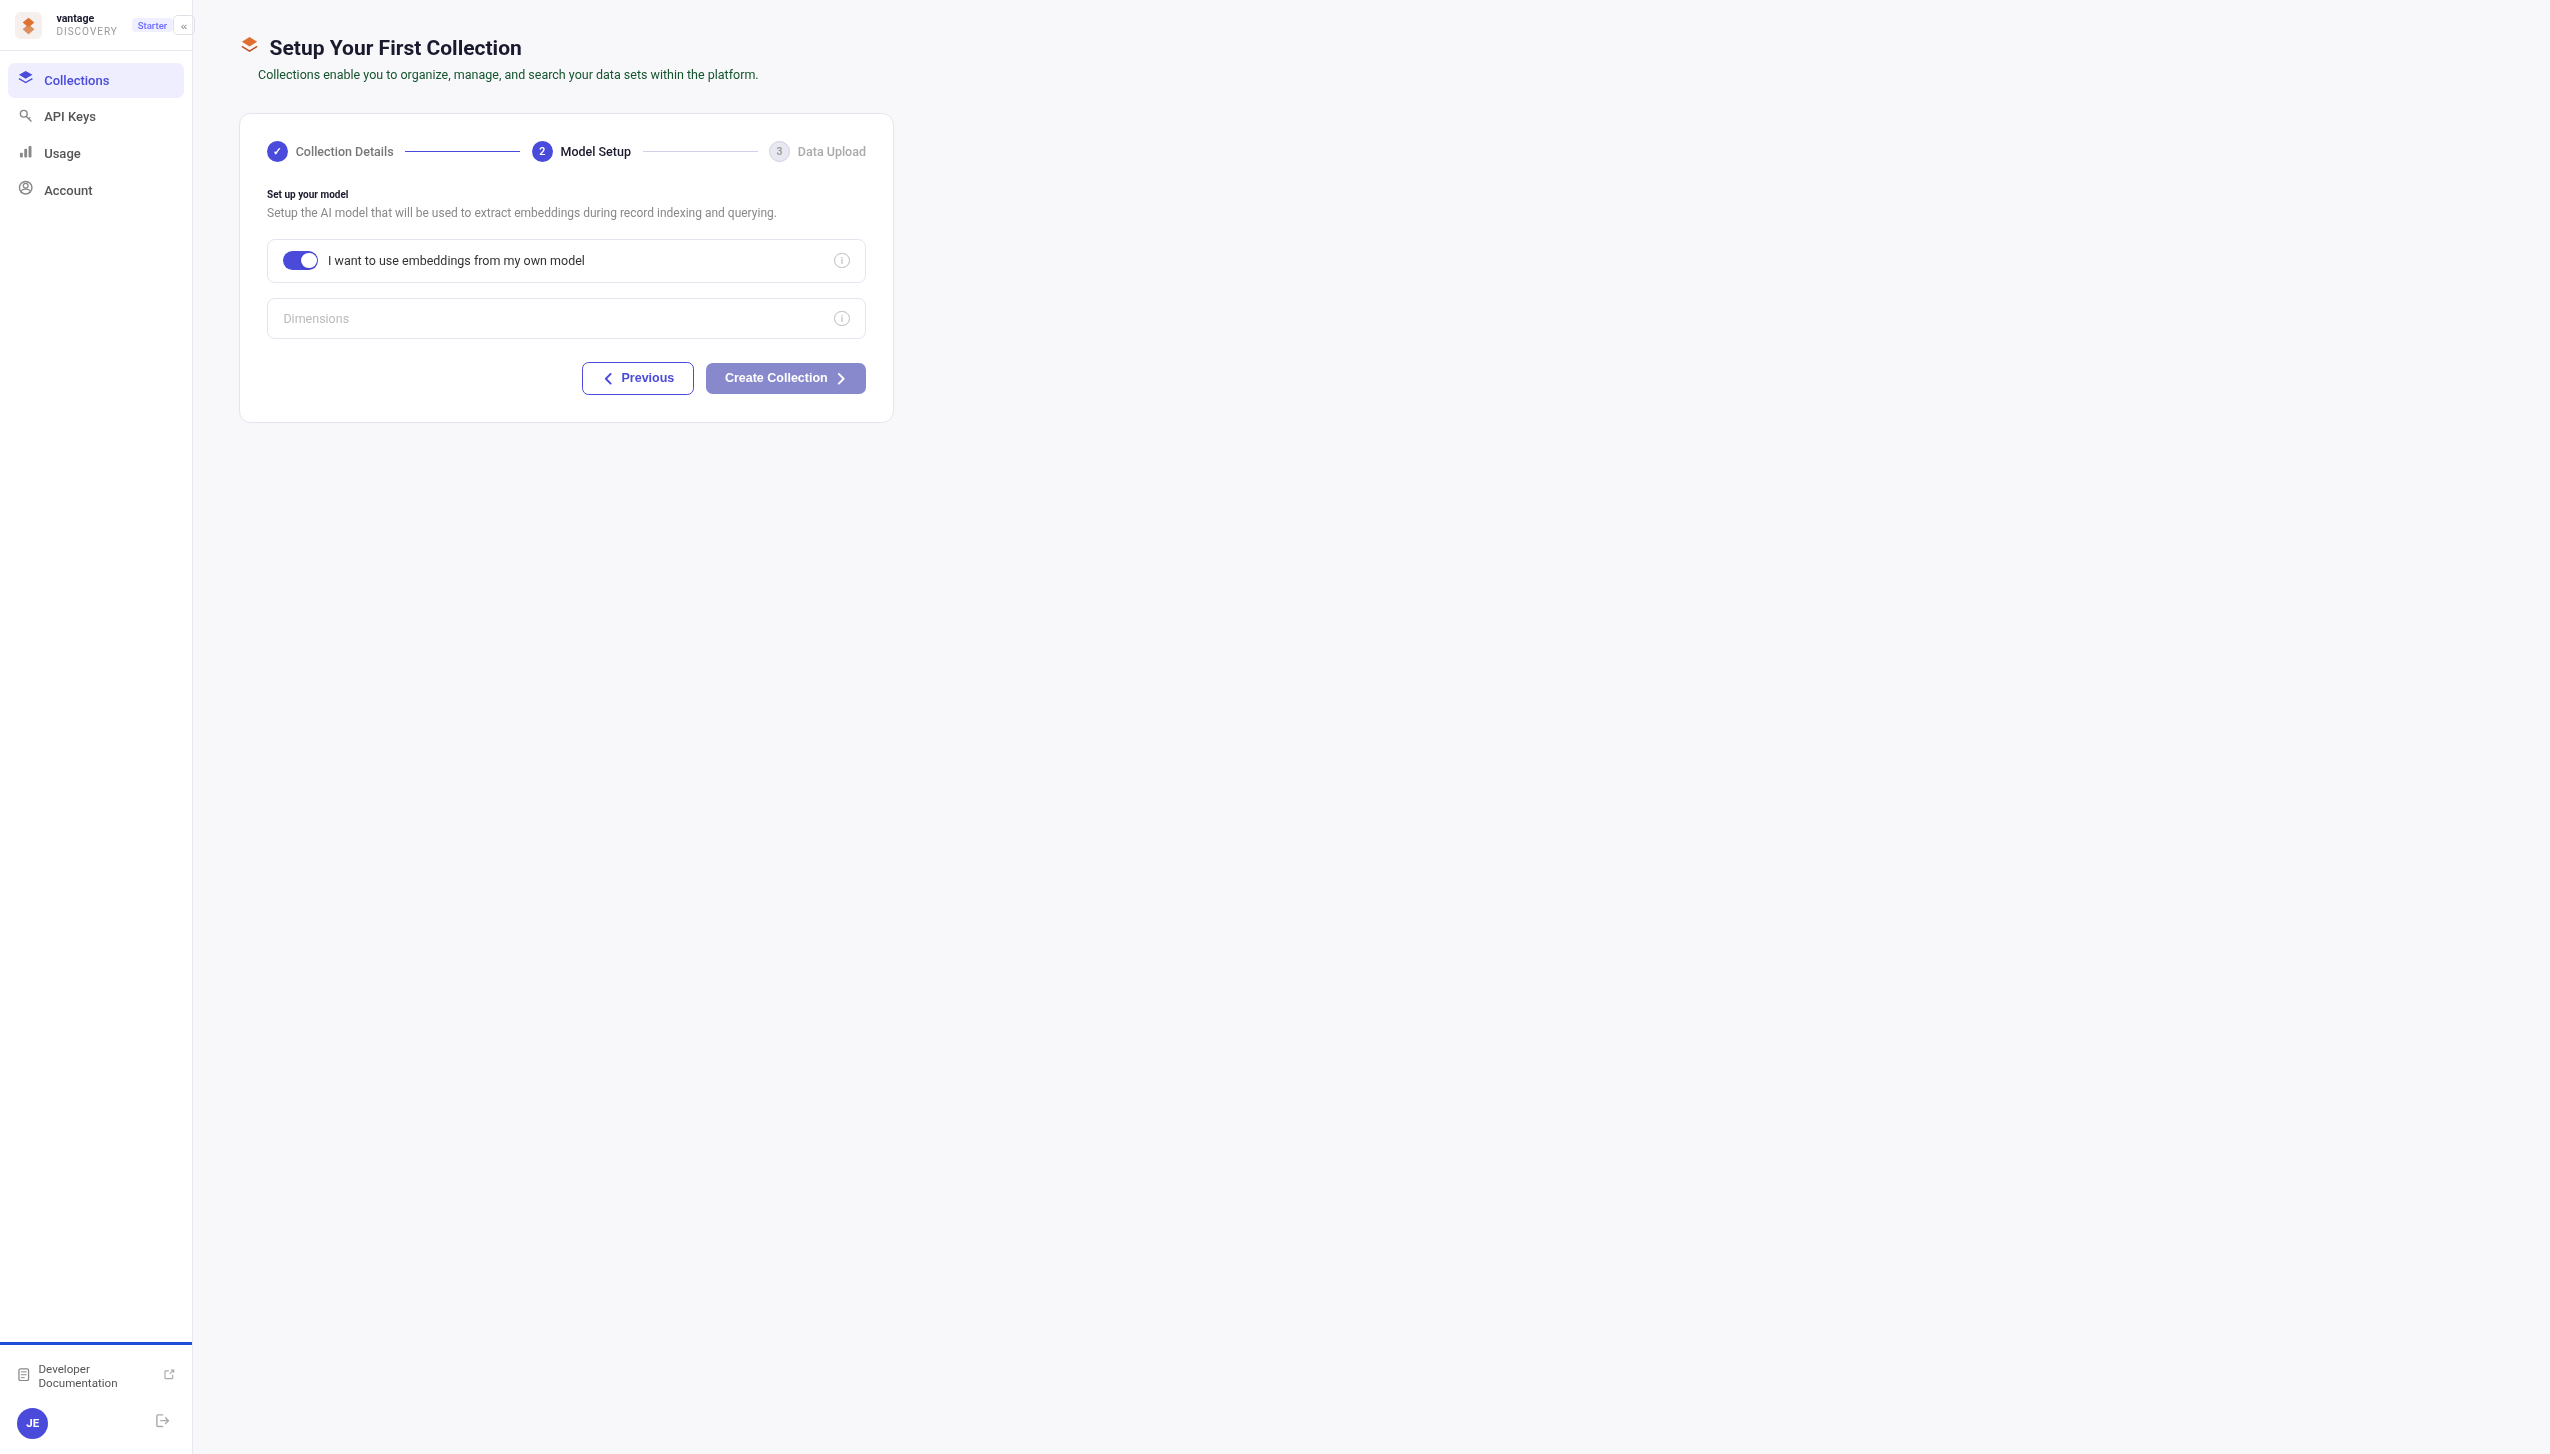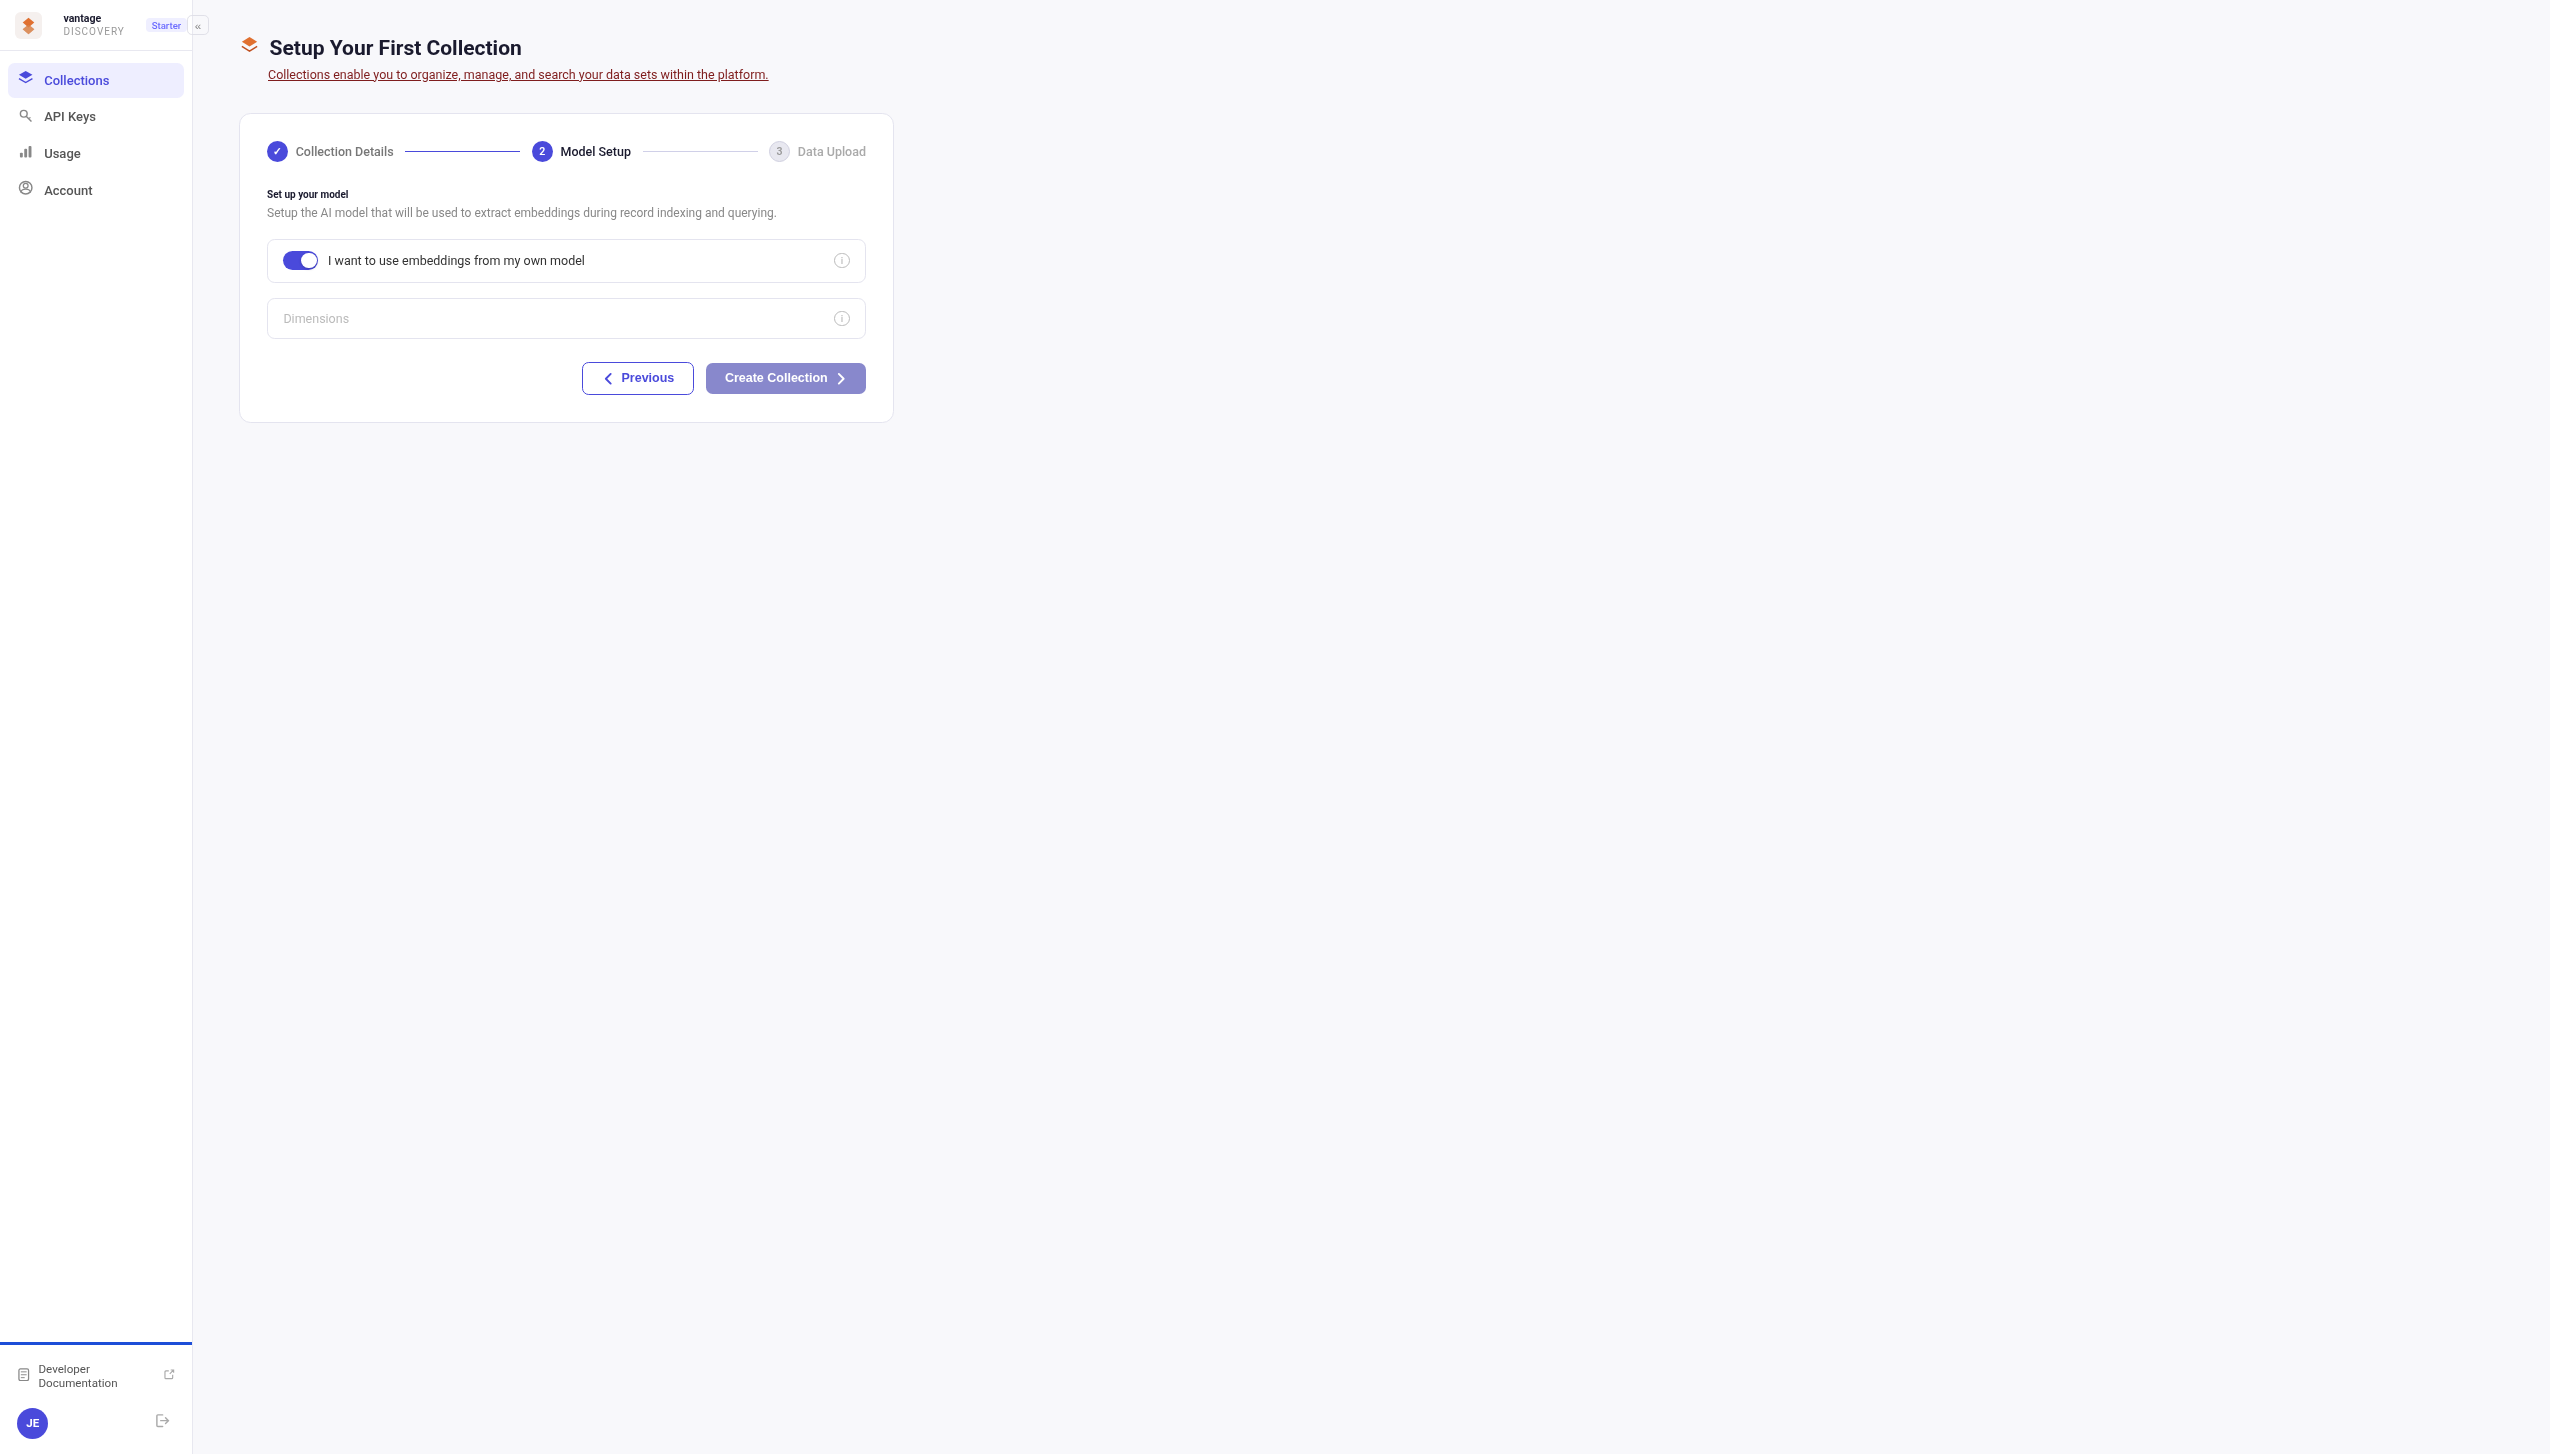--- a/index.html
+++ b/index.html
@@ -26,21 +26,21 @@
       display: flex;
       align-items: center;
       justify-content: space-between;
       padding: 11.6px 15.4px;
       border-bottom: 1px solid #e8e8f0;
     }
 
     .logo-area {
       display: flex;
       align-items: center;
-      gap: 21px;
+      gap: 14px;
     }
 
     .starter-badge {
       font-size: 9.6px;
       color: #6c6cff;
       background: #efefff;
       border-radius: 3.9px;
       padding: 1.9px 5.8px;
       font-weight: 500;
     }
@@ -159,23 +159,22 @@
       font-weight: 700;
       color: #1a1a2e;
       display: flex;
       align-items: center;
       gap: 9.6px;
       margin-bottom: 5.8px;
     }
 
     .page-subtitle {
       font-size: 12.5px;
-      color: #7f1d1d;
-      margin-left: 29px;
-      text-decoration: underline;
+      color: #14532d;
+      margin-left: 19px;
     }
 
     
     .card {
       background: #fff;
       border: 1px solid #e4e4ef;
       border-radius: 11.6px;
       padding: 27px;
       max-width: 655px;
     }

